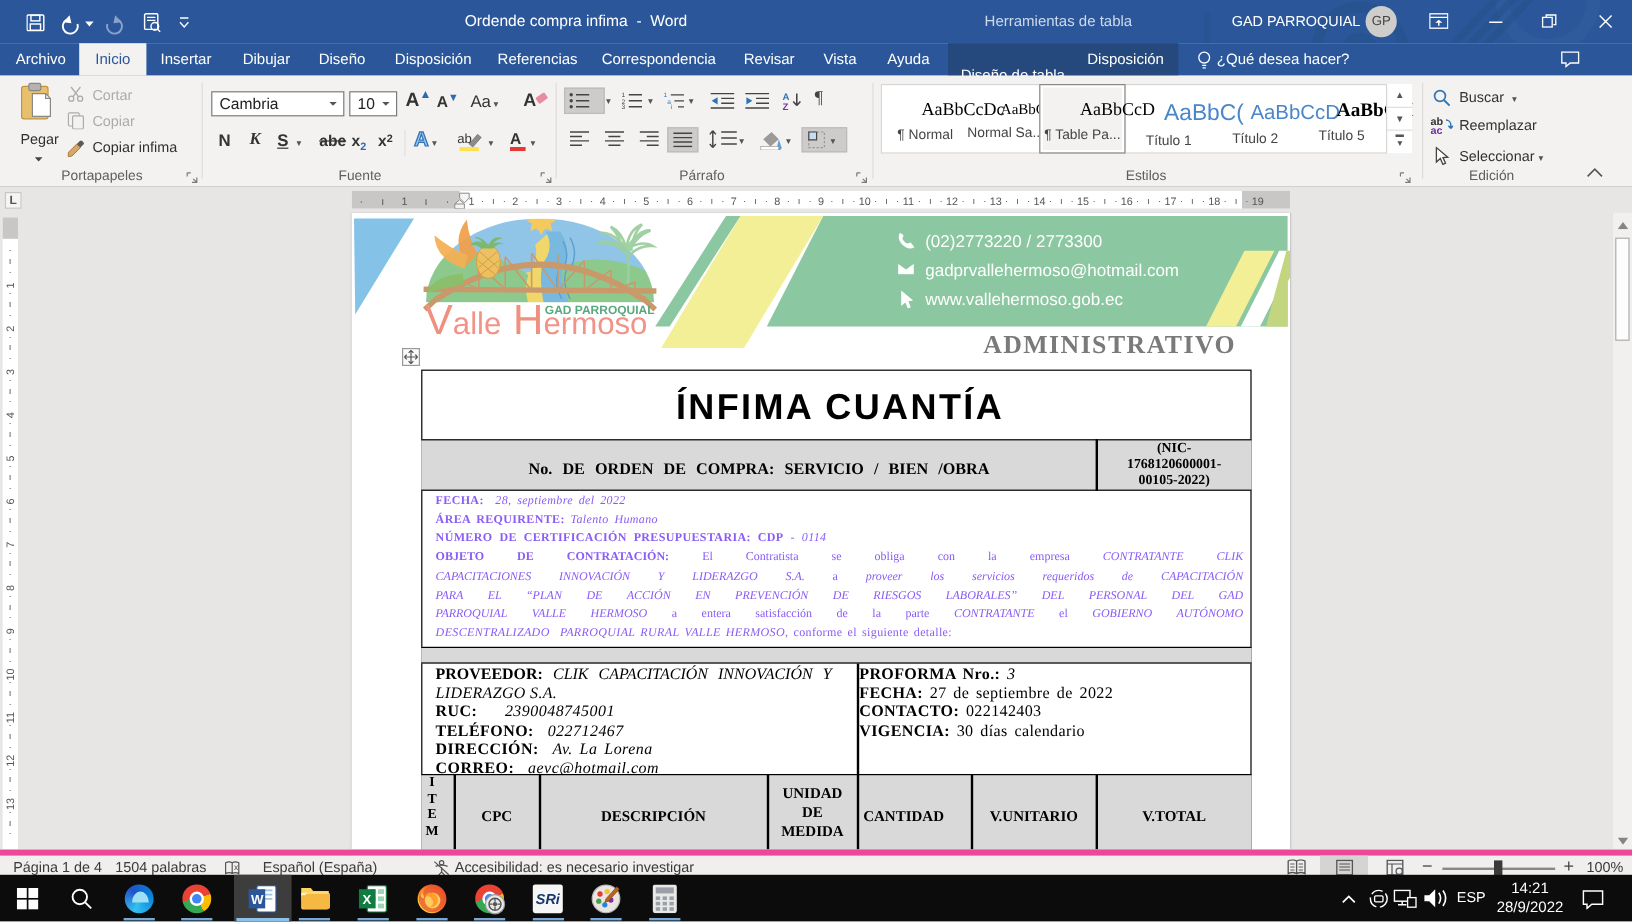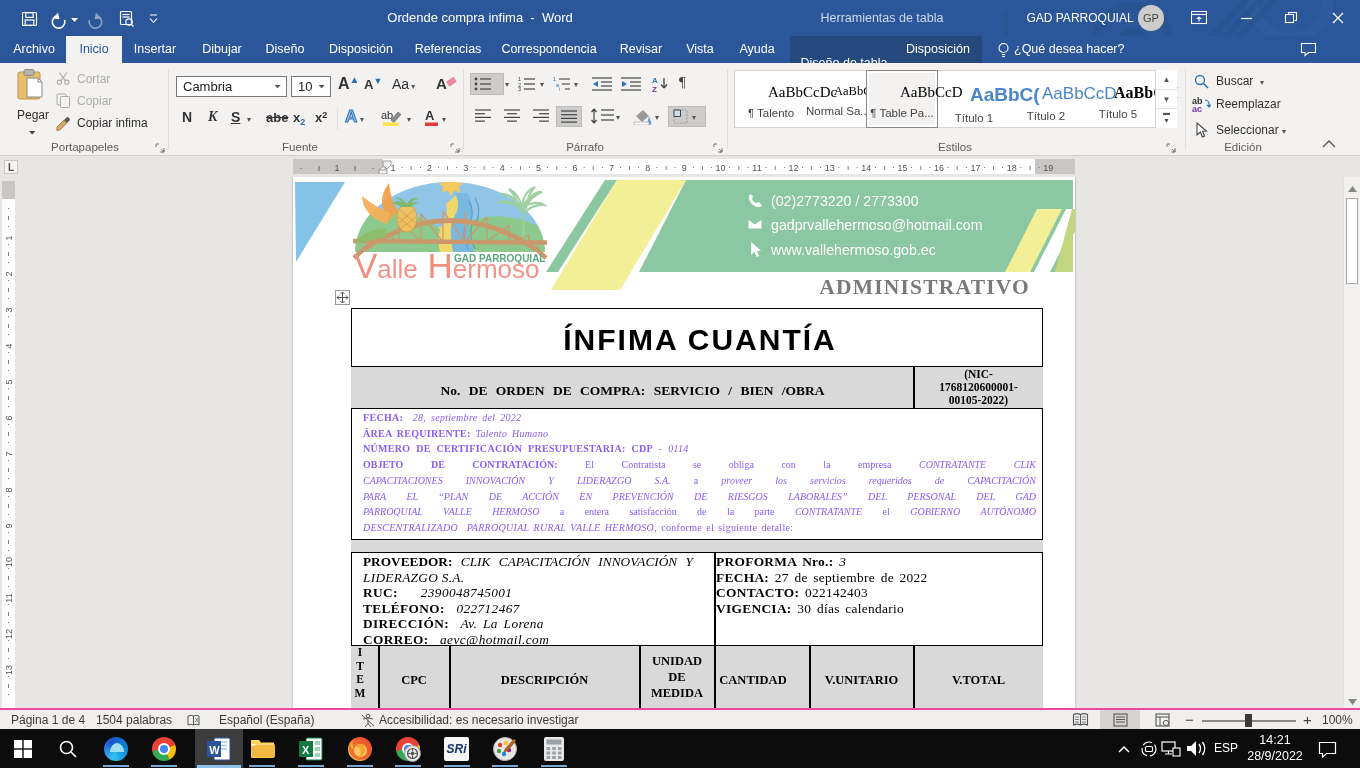--- a/index.html
+++ b/index.html
@@ -17,21 +17,21 @@
   .gallery-item { position:absolute; top:8px; width:73px; height:60px; text-align:center; }
   .gi-sample { font-family:"Liberation Serif", serif; font-size:15px; color:#000; margin-top:13px; white-space:nowrap;padding-left:32px; }
   .gi-label { font-size:11.5px; color:#444; margin-top:6px; white-space:nowrap; overflow:hidden; }
   
   #rulerrow { left:0; top:156px; width:1360px; height:21px; background:#e7e6e5; }
   
   #workspace { left:0; top:177px; width:1360px; height:531px; background:#e7e6e5; overflow:hidden; }
   #page { position:absolute; left:293px; top:0px; width:782px; height:531px; background:#fff; box-shadow:0 0 2px rgba(0,0,0,.35); }
   .ser { font-family:"Liberation Serif", serif; }
   
-  #statusbar { left:0; top:708px; width:1360px; height:21px; background:#f0efee; border-top:2px solid #ec4899; font-size:12px; color:#3b3a39; }
+  #statusbar { left:0; top:708px; width:1360px; height:21px; background:#f0efee; border-top:5px solid #ec4899; font-size:12px; color:#3b3a39; }
   #taskbar { left:0; top:729px; width:1360px; height:39px; background:#0c0c0c; }
 </style>
 </head>
 <body>
 <div id="titlebar" class="abs">
 
   <svg class="abs" style="left:1000px;top:0" width="360" height="36" viewBox="0 0 360 36">
     <circle cx="133" cy="42" r="36" fill="none" stroke="#255088" stroke-width="9" opacity="0.5"></circle>
     <circle cx="133" cy="42" r="15" fill="#255088" opacity="0.5"></circle>
     <circle cx="290" cy="0" r="38" fill="none" stroke="#35619f" stroke-width="11" opacity="0.45"></circle>
@@ -329,33 +329,33 @@
   <div class="abs" style="left:692px;top:50px;font-size:8px;color:#555;">▾</div>
   <div class="glabel" style="left:555px;width:60px;">Párrafo</div>
   <svg class="launcher" style="left:713px;" width="10" height="10" viewBox="0 0 10 10">
       <path d="M1 1 h3 M1 1 v3 M9 5 v4 h-4 M6 6 l3 3 M9 9 h-2 M9 9 v-2" stroke="#7a7a7a" fill="none"></path>
     </svg>
   <div class="gsep" style="left:727px;"></div>
 
   <div class="abs" style="left:734px;top:7px;width:443px;height:58px;background:#fff;border:1px solid #d8d6d4;"></div>
   <div class="gallery-item" style="left:736px;width:70px;">
       <div class="gi-sample">AaBbCcDc</div>
-      <div class="gi-label">¶ Talento</div>
+      <div class="gi-label">¶ Normal</div>
     </div>
   <div class="gallery-item" style="left:802px;width:72px;">
       <div class="gi-sample" style="font-size:12.5px;">AaBbCcDdE</div>
       <div class="gi-label">Normal Sa...</div>
     </div>
   <div class="abs" style="left:866px;top:7px;width:72px;height:58px;border:1px solid #8a8886;background:#f3f2f1;box-shadow:inset 0 0 0 2px #fff;"></div>
   <div class="gallery-item" style="left:868px;width:68px;">
       <div class="gi-sample">AaBbCcD</div>
       <div class="gi-label">¶ Table Pa...</div>
     </div>
   <div class="gallery-item" style="left:938px;width:72px;">
-      <div class="gi-sample" style="color:#4a86c8;font-size:19px;font-family:'Liberation Sans',sans-serif;font-weight:700;">AaBbC(</div>
+      <div class="gi-sample" style="color:#4a86c8;font-size:19px;font-family:'Liberation Sans',sans-serif;font-weight:400;">AaBbC(</div>
       <div class="gi-label">Título 1</div>
     </div>
   <div class="gallery-item" style="left:1010px;width:72px;">
       <div class="gi-sample" style="color:#4a86c8;font-size:17px;font-family:'Liberation Sans',sans-serif;">AaBbCcD</div>
       <div class="gi-label">Título 2</div>
     </div>
   <div class="gallery-item" style="left:1082px;width:72px;">
       <div class="gi-sample" style="font-weight:bold;font-size:16px;">AaBbCcI</div>
       <div class="gi-label">Título 5</div>
     </div>

